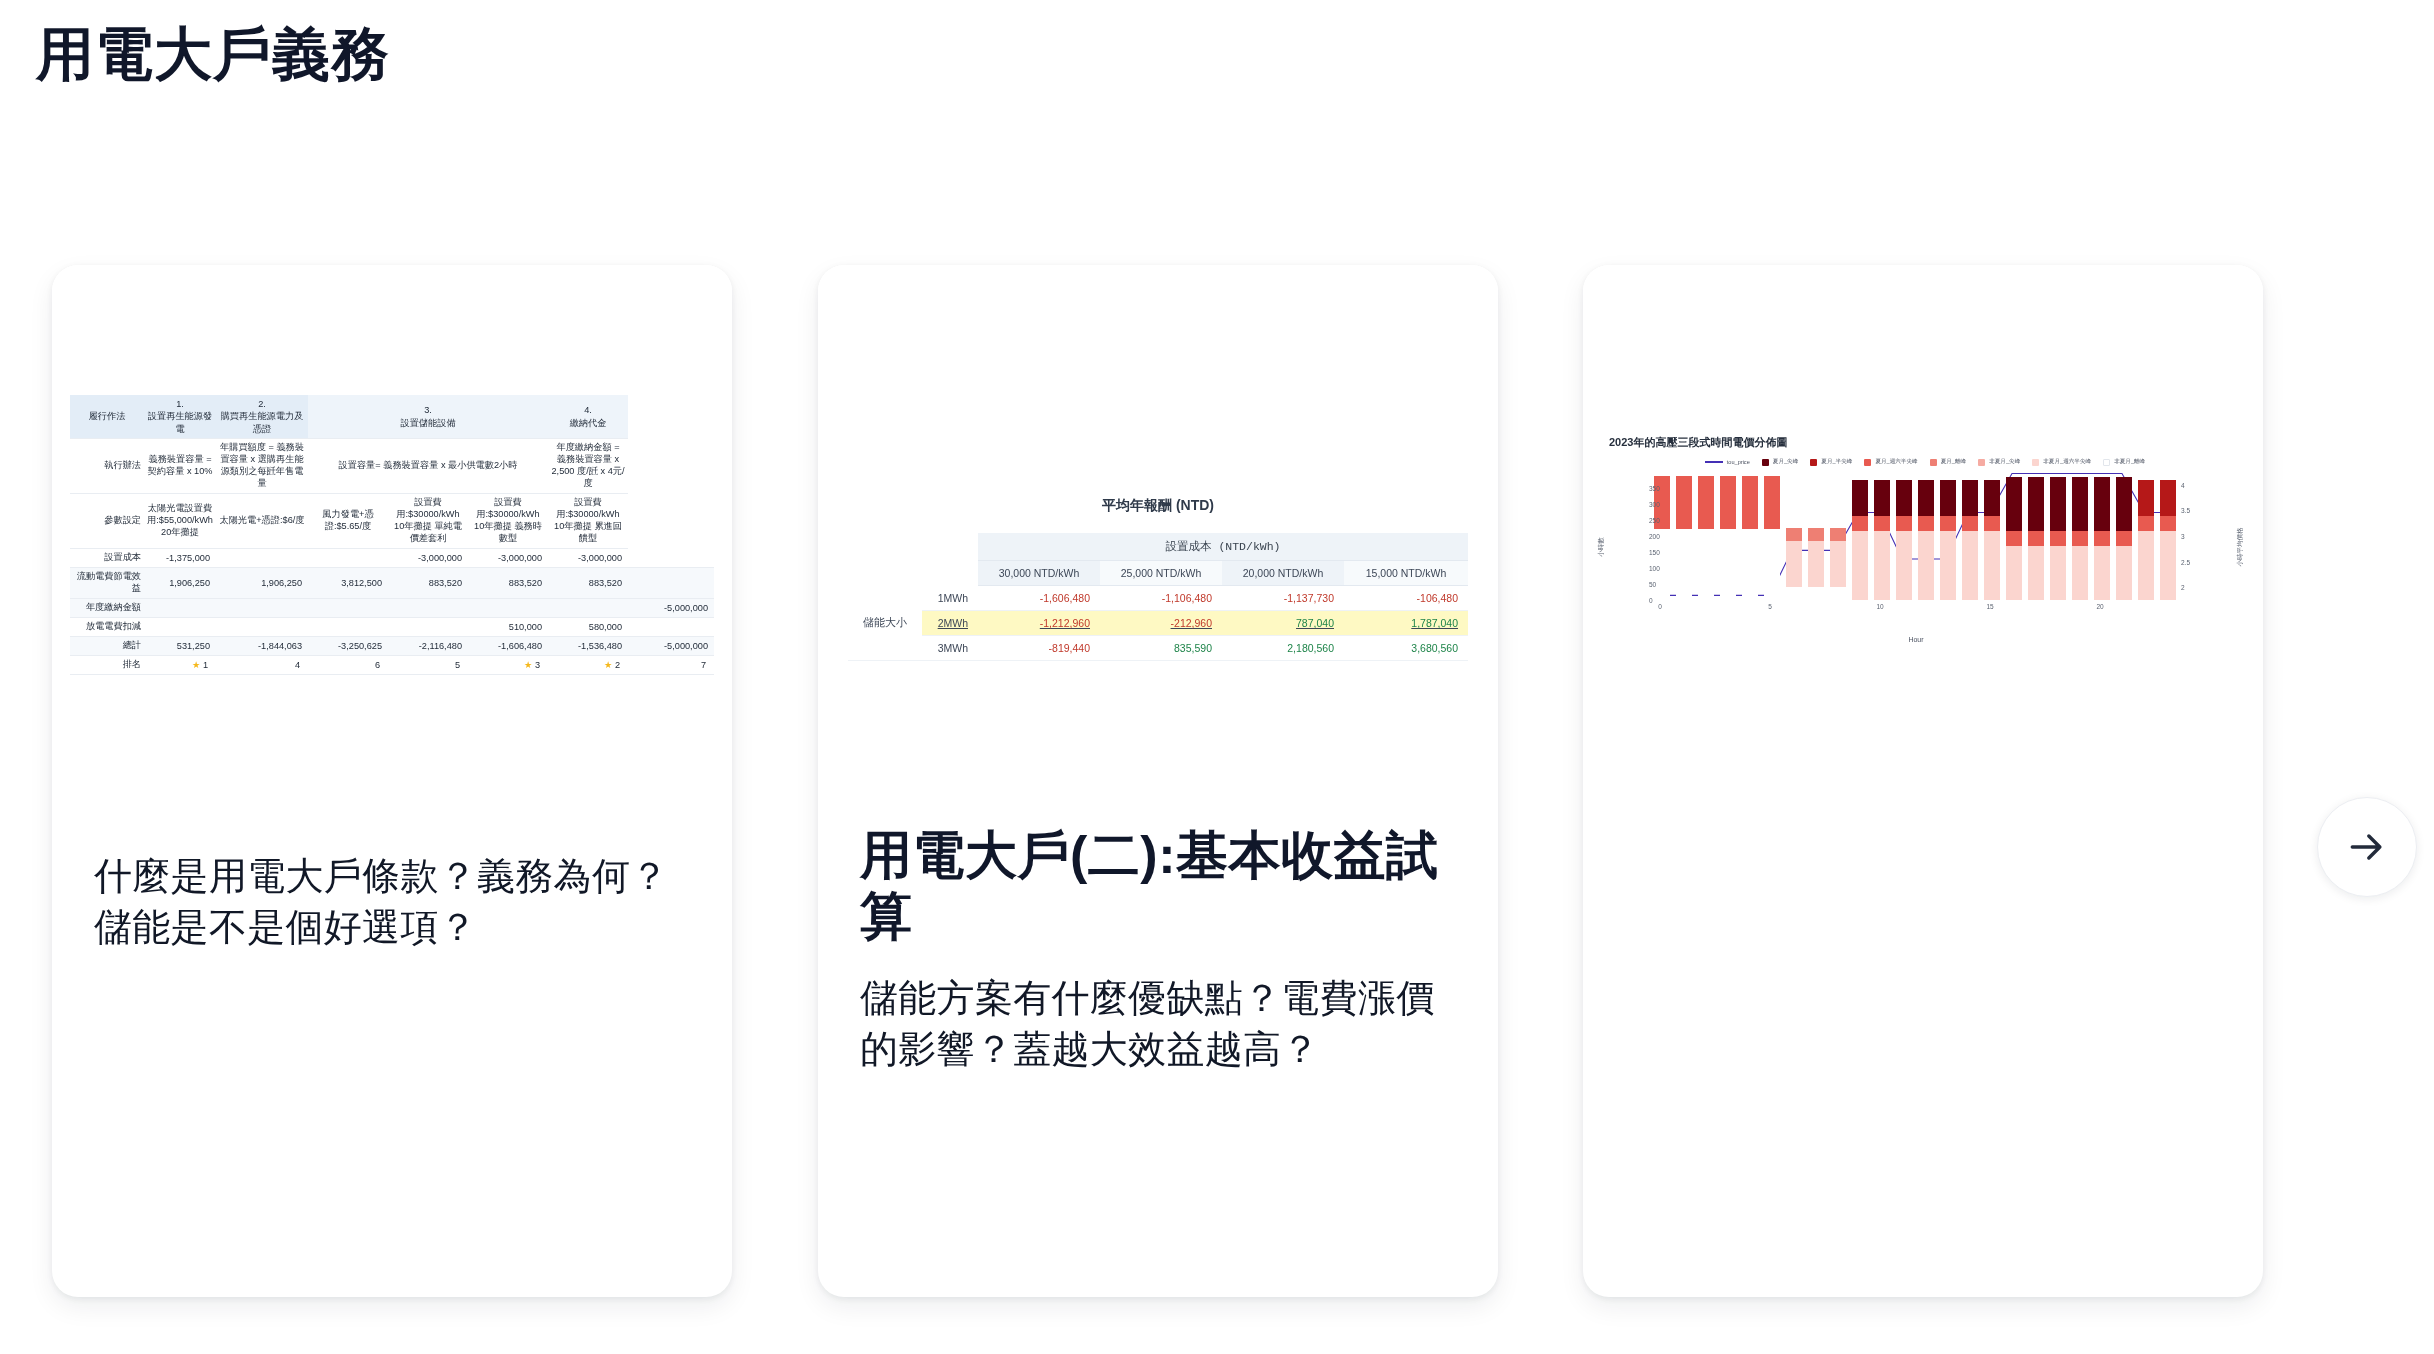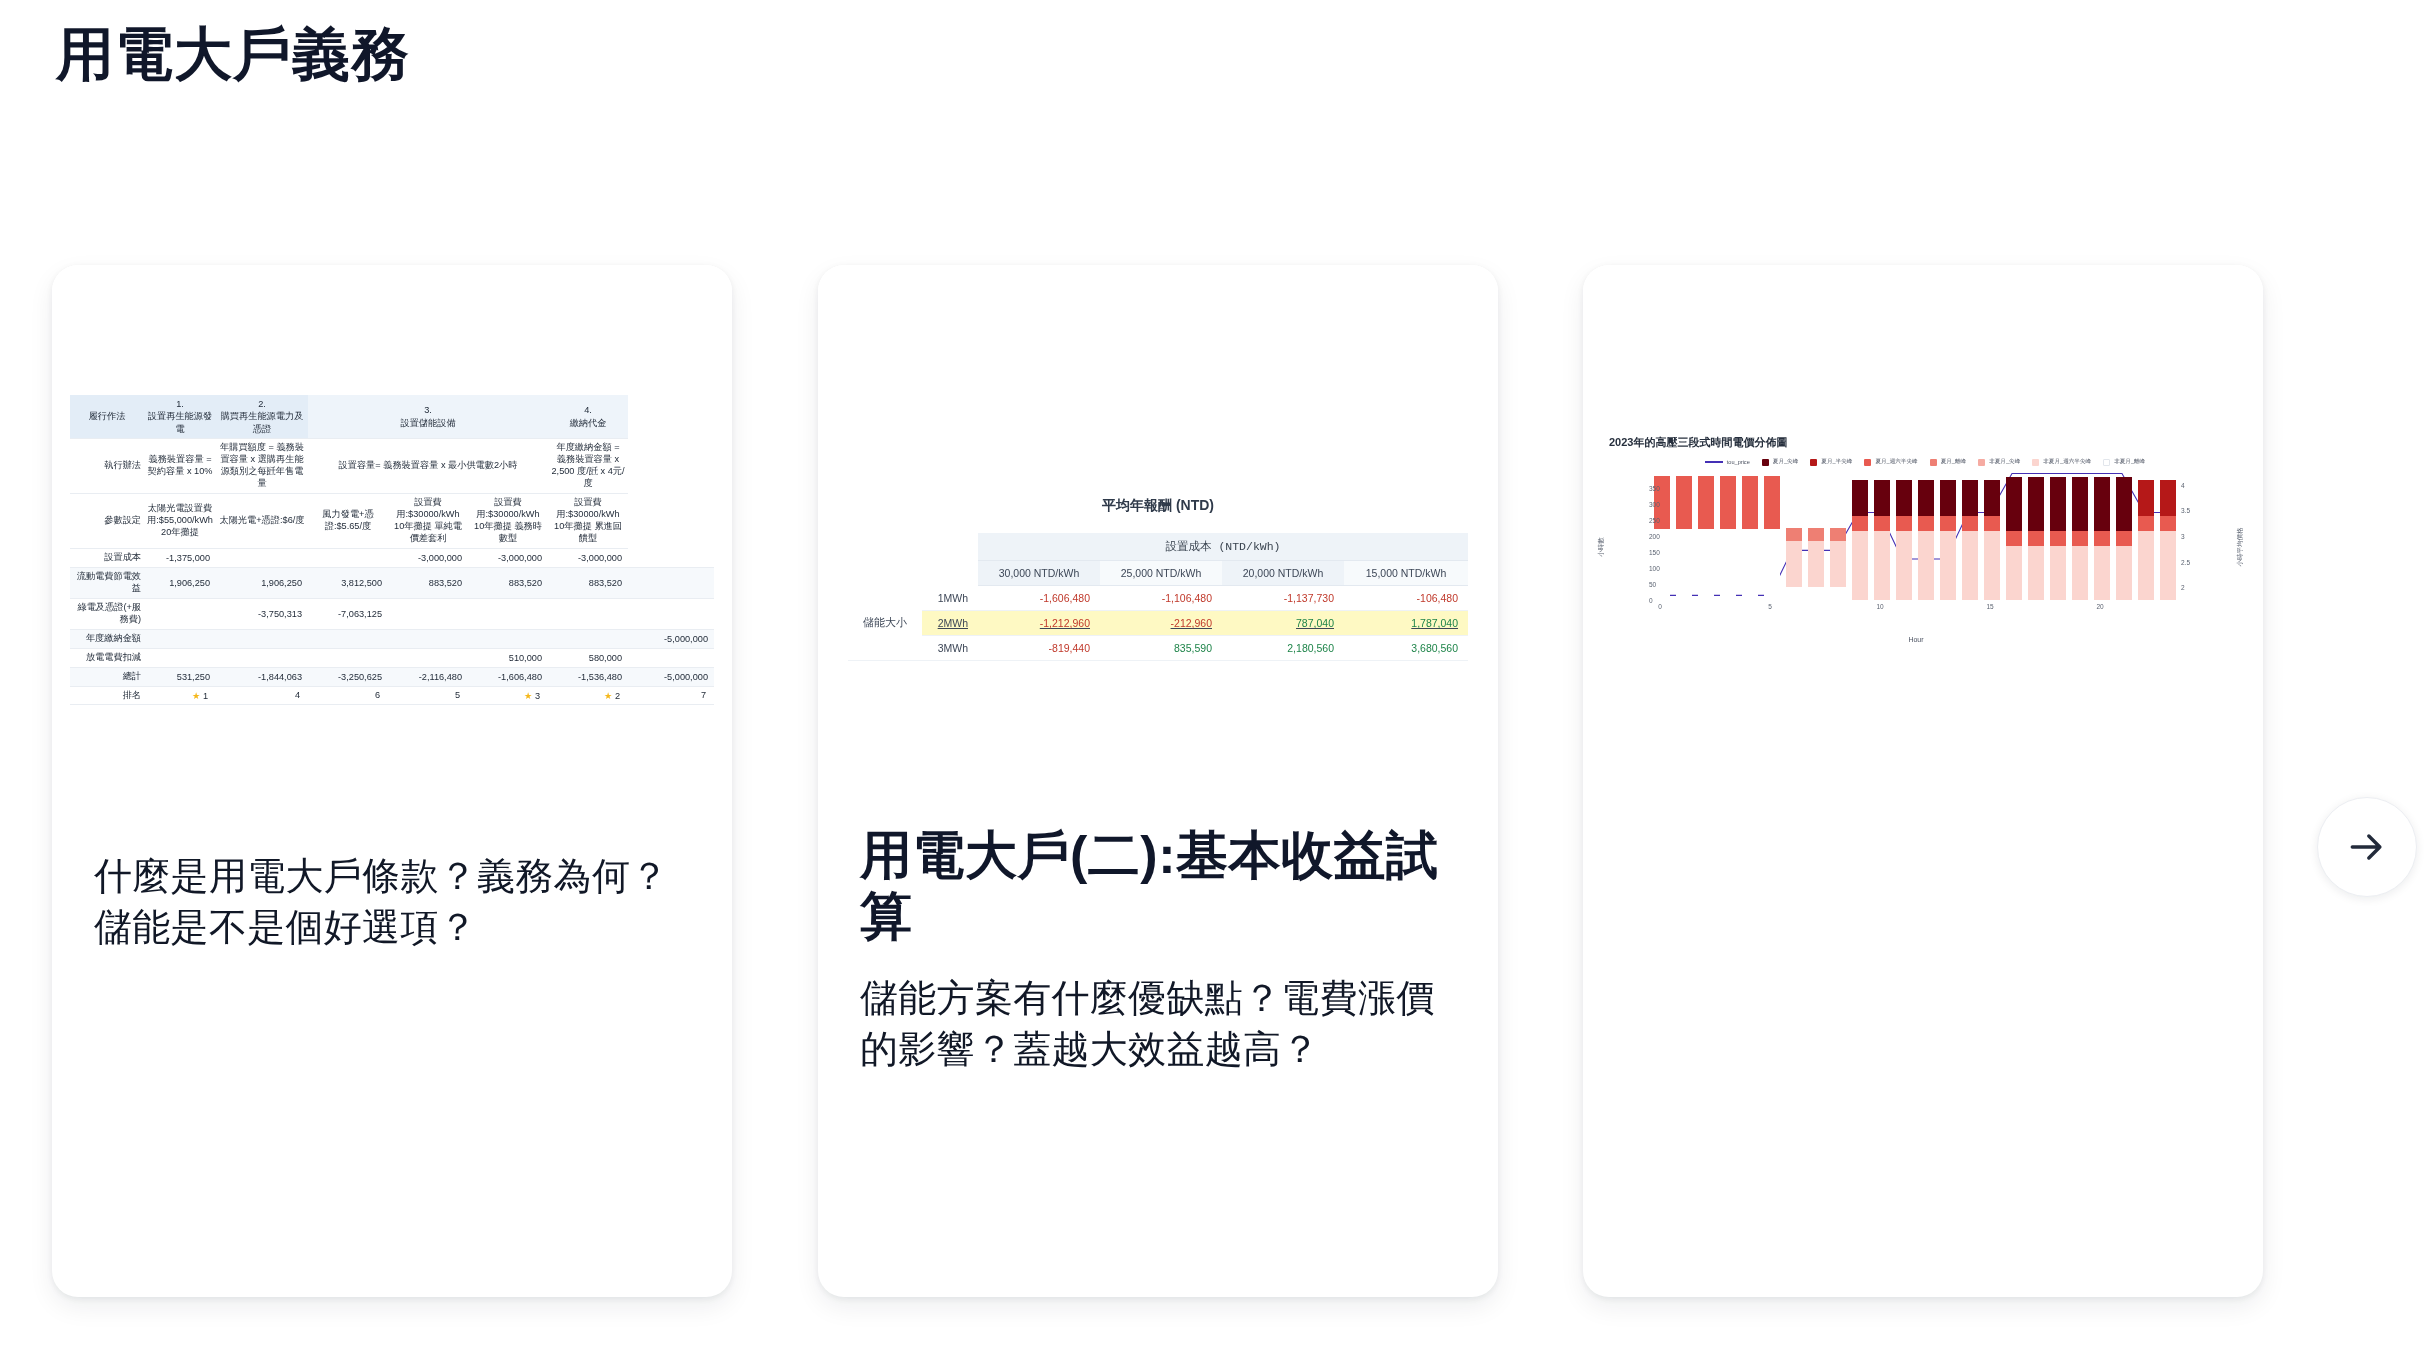--- a/index.html
+++ b/index.html
@@ -7,21 +7,21 @@
     width: 2434px; height: 1354px;
     background: #ffffff;
     font-family: "Liberation Sans", "DejaVu Sans", sans-serif;
     overflow: hidden;
   }
   .page { position: relative; width: 2434px; height: 1354px; background:#fff; }
 
   .page-title {
     position: absolute; left: 36px; top: 22px;
     font-size: 58px; font-weight: 800; letter-spacing: 1px;
-    color: #10172a; line-height: 1.1; margin-left: 20px;
+    color: #10172a; line-height: 1.1;
   }
 
   .carousel { position: absolute; left: 0; top: 255px; width: 2434px; height: 1060px; }
 
   .card {
     position: absolute; top: 10px;
     width: 680px; height: 1032px;
     background: #ffffff;
     border-radius: 26px;
     box-shadow: 0 2px 6px rgba(16,23,42,0.07), 0 10px 26px rgba(16,23,42,0.07);
@@ -182,30 +182,20 @@
                 <tr class="alt">
                   <td class="rowlbl">流動電費節電效益</td>
                   <td class="num">1,906,250</td>
                   <td class="num">1,906,250</td>
                   <td class="num">3,812,500</td>
                   <td class="num">883,520</td>
                   <td class="num">883,520</td>
                   <td class="num">883,520</td>
                   <td class="num"></td>
                 </tr>
-                <tr>
-                  <td class="rowlbl">綠電及憑證(+服務費)</td>
-                  <td class="num"></td>
-                  <td class="num">-3,750,313</td>
-                  <td class="num">-7,063,125</td>
-                  <td class="num"></td>
-                  <td class="num"></td>
-                  <td class="num"></td>
-                  <td class="num"></td>
-                </tr>
                 <tr class="alt">
                   <td class="rowlbl">年度繳納金額</td>
                   <td class="num"></td>
                   <td class="num"></td>
                   <td class="num"></td>
                   <td class="num"></td>
                   <td class="num"></td>
                   <td class="num"></td>
                   <td class="num">-5,000,000</td>
                 </tr>

